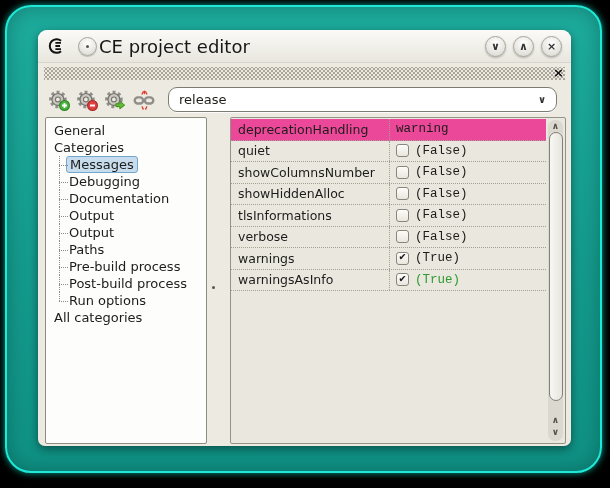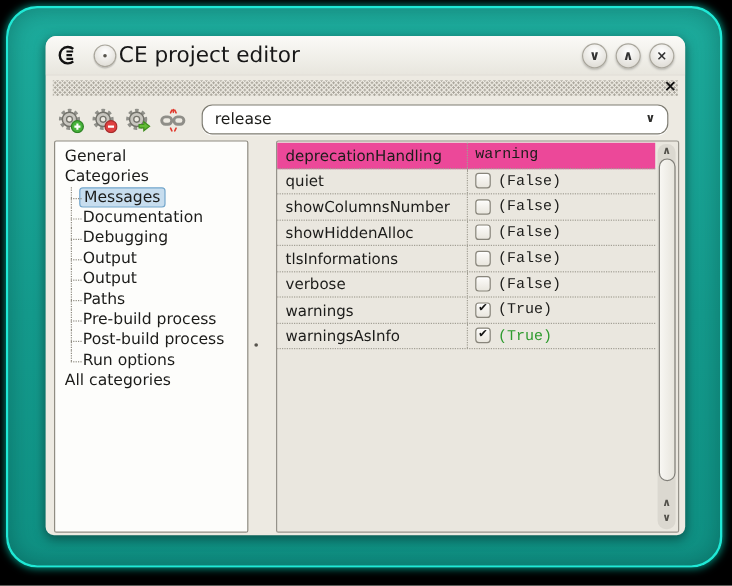--- a/index.html
+++ b/index.html
@@ -241,24 +241,24 @@
       <div class="ti">
           <span class="tlabel">General</span>
         </div>
       <div class="ti">
           <span class="tlabel">Categories</span>
         </div>
       <div class="ti child">
           <span class="tlabel sel">Messages</span>
         </div>
       <div class="ti child">
+          <span class="tlabel">Debugging</span>
+        </div>
+      <div class="ti child">
           <span class="tlabel">Documentation</span>
-        </div>
-      <div class="ti child">
-          <span class="tlabel">Debugging</span>
         </div>
       <div class="ti child">
           <span class="tlabel">Output</span>
         </div>
       <div class="ti child">
           <span class="tlabel">Output</span>
         </div>
       <div class="ti child">
           <span class="tlabel">Paths</span>
         </div>

